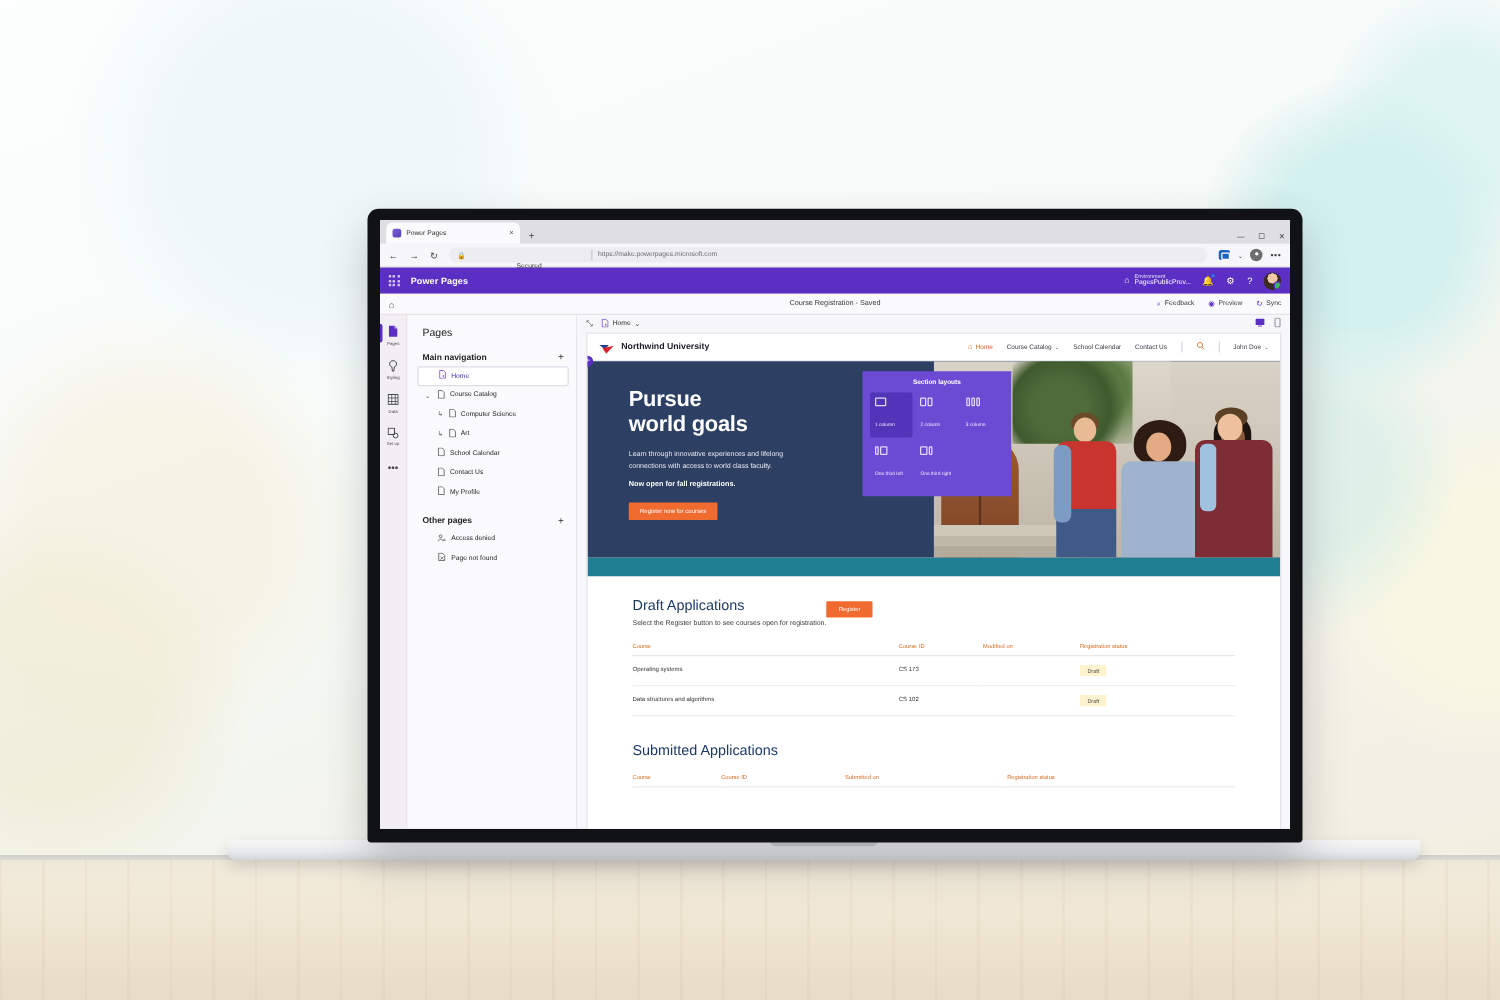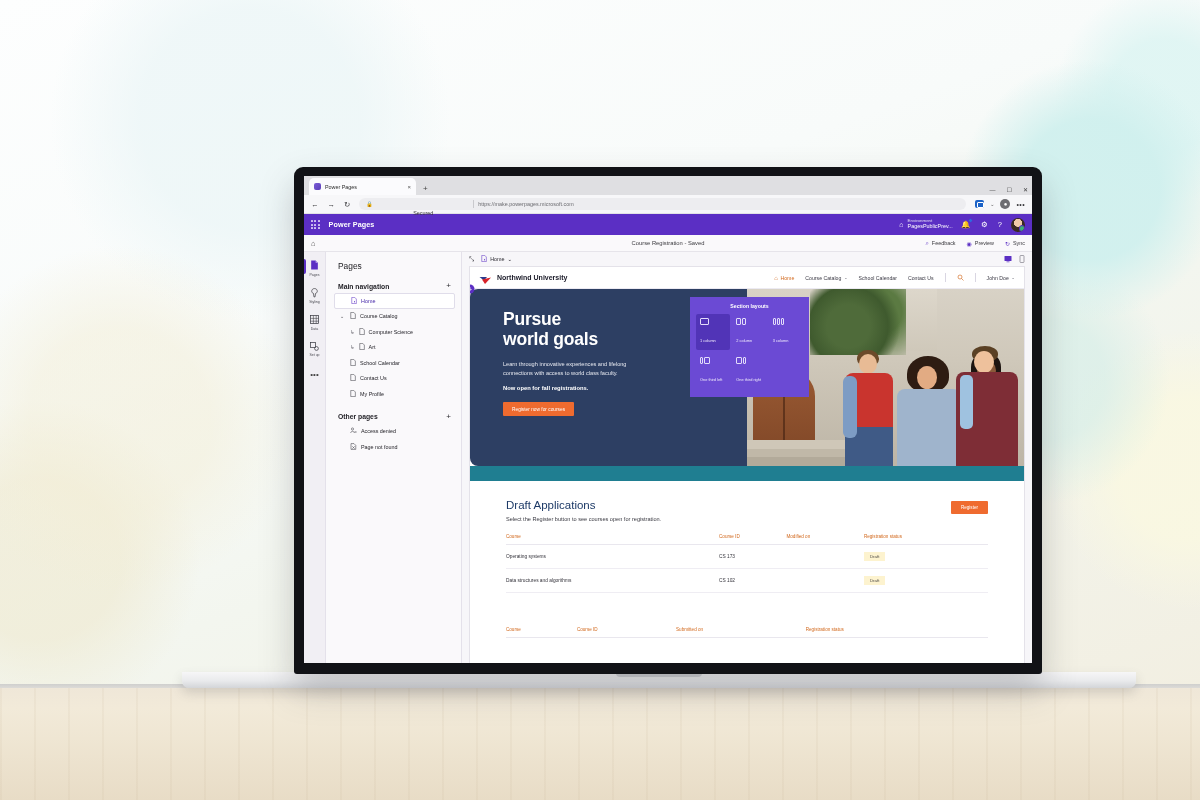--- a/index.html
+++ b/index.html
@@ -233,21 +233,21 @@
   .brand .logo { width: 13px; height: 11px; position: relative; }
   .brand .brandname { font-size: 7px; font-weight: 700; color: #1a1a28; }
   .sitenav { margin-left: auto; display: flex; align-items: center; gap: 11px; }
   .sitenav a { font-size: 5.2px; color: #3b3a45; text-decoration: none; display:flex; align-items:center; gap:2.5px; }
   .sitenav a.cur { color: #d2691e; }
   .sitenav .vr { width: 1px; height: 9px; background: #d9d6e2; }
   .sitenav .sicon { color: #d2691e; font-size: 6px; }
   .sitenav .caret { font-size: 4.4px; color: #6b6a76; }
 
   
-  .hero { height: 177px; position: relative; display: flex; background: #2d3f63; border-radius: 8px; }
+  .hero { height: 157px; position: relative; display: flex; background: #2d3f63; }
   .hero .left { width: 50%; padding: 21px 0 0 33px; position: relative; z-index: 2; }
   .hero h1 {
     font-size: 17.5px; line-height: 1.14; color: #fff; font-weight: 700; letter-spacing: -.2px;
   }
   .hero p.sub {
     margin-top: 10px; font-size: 5.6px; line-height: 1.55; color: #e7e9f0; width: 150px;
   }
   .hero p.bold { margin-top: 8px; font-size: 5.8px; font-weight: 700; color: #fff; }
   .hero .cta {
     margin-top: 11px; display: inline-block; background: #ef6b2f; color: #fff;
@@ -295,21 +295,21 @@
     display: block; height: 7px; border: .8px solid #e3dcfa; border-radius: 1px; background: transparent;
   }
   .layouts .cell .cl { font-size: 3.9px; line-height: 1.25; color: #efeafc; padding-left:2px; }
 
   .teal { height: 15px; background: #1f7e91; }
 
   
   .sec { padding: 18px 36px 0 36px; }
   .sec h2 { font-size: 11.5px; color: #1d3a67; font-weight: 400; }
   .sec .lead { font-size: 5.6px; color: #3a3a42; margin-top: 5px; }
-  .sec .hdrrow { display: flex; align-items: flex-start; justify-content: space-between; }
+  .sec .hdrrow { display: flex; align-items: flex-start; }
   .regbtn {
     background: #ef6b2f; color: #fff; font-size: 4.6px; padding: 4px 10px;
     border: none; border-radius: 1px; margin-top: 2px;
   }
   table.grid { width: 100%; border-collapse: collapse; margin-top: 12px; }
   table.grid th {
     text-align: left; font-size: 4.6px; font-weight: 400; color: #d2691e;
     padding: 0 0 5px 0; border-bottom: 1px solid #e9e7ee;
   }
   table.grid td {
@@ -767,20 +767,21 @@
                   <td></td>
                   <td class="st">
                     <span>Draft</span>
                   </td>
                 </tr>
               </tbody>
             </table>
           </div>
 
           <div class="sec second">
+            <h2>Submitted Applications</h2>
             <table class="grid">
               <thead>
                 <tr>
                   <th>Course</th>
                   <th>Course ID</th>
                   <th>Submitted on</th>
                   <th>Registration status</th>
                 </tr>
               </thead>
             </table>

